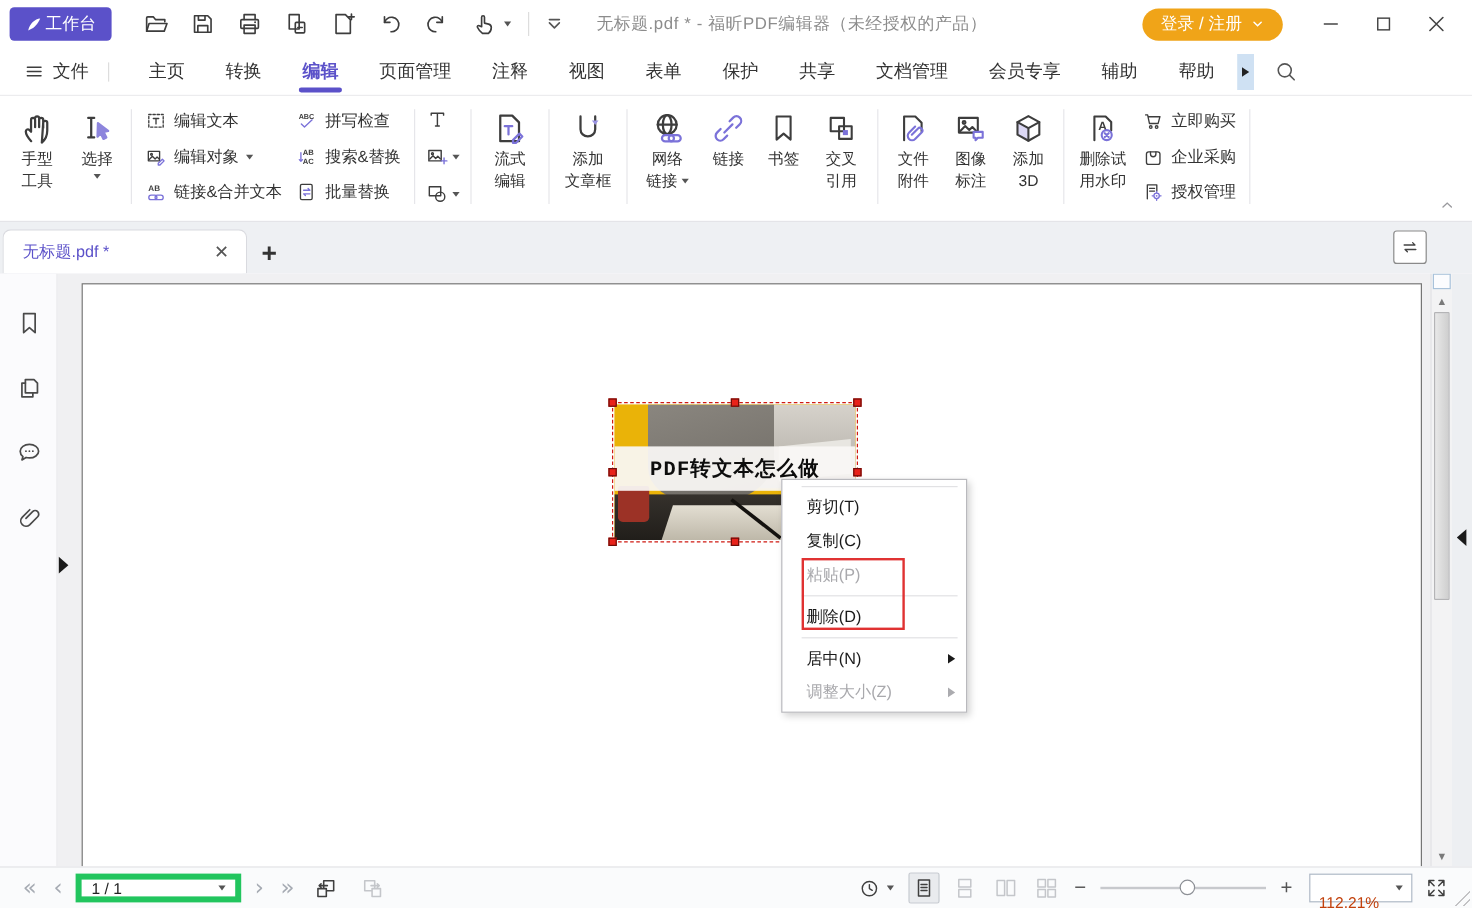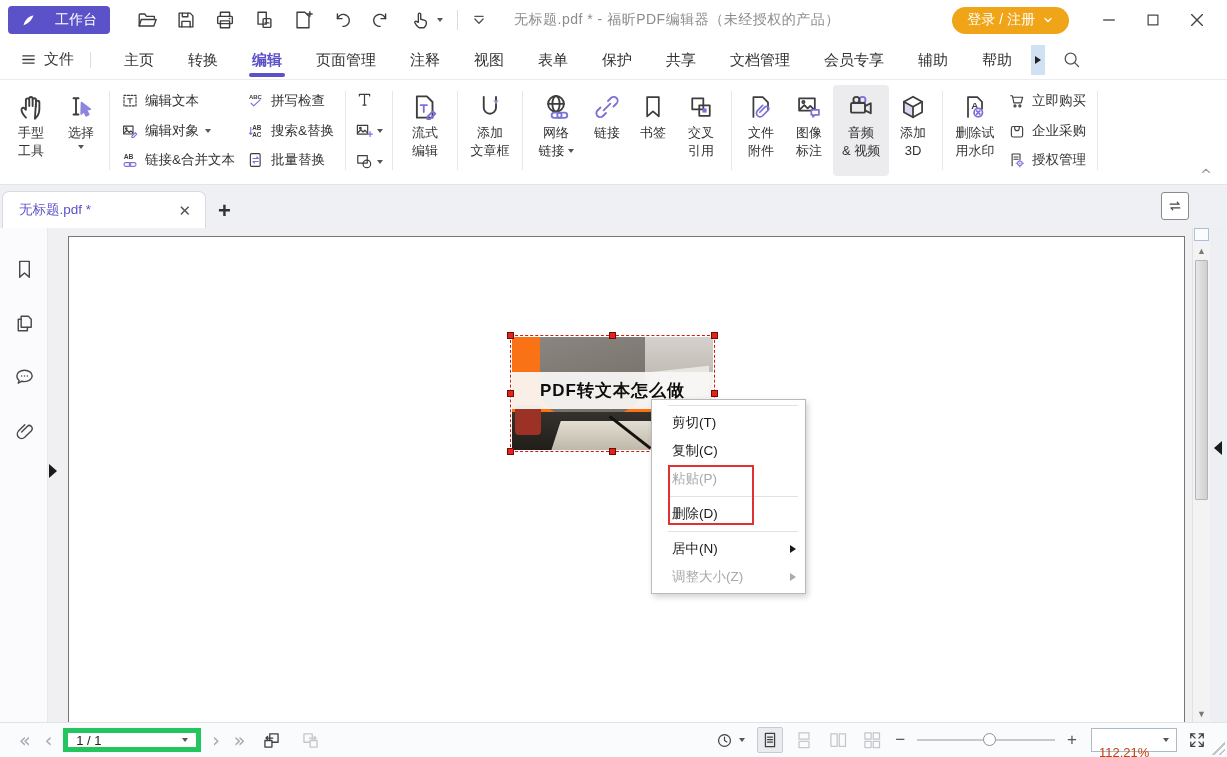--- a/index.html
+++ b/index.html
@@ -5,21 +5,21 @@
   * { margin:0; padding:0; box-sizing:border-box; }
   html,body { width:1227px; height:757px; }
   body { font-family:"Liberation Sans","DejaVu Sans",sans-serif; position:relative; background:#fff; overflow:hidden; color:#333; }
   svg { display:block; }
   .ic  { stroke:#3d3d3d; fill:none; stroke-width:1.5; stroke-linecap:round; stroke-linejoin:round; }
   .acc { stroke:#7b72d9; }
   .txt { fill:#3d3d3d; stroke:none; font-family:"Liberation Sans",sans-serif; }
 
   
   .titlebar { position:absolute; left:0; top:0; width:1227px; height:40px; background:#fff; display:flex; align-items:center; }
-  .workbench-btn { margin-left:8px; height:28px; background:#5B51C9; color:#fff; border-radius:4px; display:flex; align-items:center; gap:19px; padding:0 13px; font-size:14px; cursor:default; }
+  .workbench-btn { margin-left:8px; height:28px; background:#5B51C9; color:#fff; border-radius:4px; display:flex; align-items:center; gap:2px; padding:0 13px; font-size:14px; cursor:default; }
   .qicons { display:flex; align-items:center; gap:17px; margin-left:26px; }
   .qbtn { display:flex; align-items:center; }
   .tb-divider { width:1px; height:20px; background:#ddd; margin:0 10px 0 14px; }
   .title-text { color:#8c8c8c; font-size:14px; margin-left:24px; letter-spacing:.5px; white-space:nowrap; }
   .login-btn { margin-left:auto; background:#F0A418; color:#fff; border-radius:14px; height:27px; display:flex; align-items:center; gap:7px; padding:0 15px; font-size:14px; }
   .winbtns { display:flex; align-items:center; margin-left:18px; margin-right:8px; }
   .winbtn { width:44px; height:34px; display:flex; align-items:center; justify-content:center; }
 
   
   .menubar { position:absolute; left:0; top:40px; width:1227px; height:40px; background:#fff; display:flex; align-items:center; border-bottom:1px solid #ececee; }
@@ -59,21 +59,21 @@
 
   
   .main { position:absolute; left:0; top:228px; width:1227px; height:494px; background:#f0f0f2; overflow:hidden; }
   .nav-strip { position:absolute; left:0; top:0; width:48px; height:494px; background:#fbfbfd; border-right:1px solid #e8e8ec; }
   .nav-ic { position:absolute; left:13px; }
   .panel-handle-left { position:absolute; left:49px; top:236px; width:0; height:0; border-top:7px solid transparent; border-bottom:7px solid transparent; border-left:8px solid #1a1a1a; }
   .page { position:absolute; left:68px; top:8px; width:1117px; height:492px; background:#fff; border:1px solid #767676; }
 
   
   .doc-image { position:absolute; left:512px; top:109px; width:201px; height:113px; overflow:visible; }
-  .img-clip { position:absolute; inset:0; overflow:hidden; background:#f97316; }
+  .img-clip { position:absolute; inset:0; overflow:hidden; background:#eab308;font-family:Liberation Mono, monospace; }
   .img-right { position:absolute; right:0; top:0; width:40%; height:62%; background:linear-gradient(180deg,#d6d2cb,#aeaaa2); }
   .img-person { position:absolute; left:14%; top:0; width:52%; height:72%; background:linear-gradient(165deg,#8a867f,#6e6a64); border-radius:0 0 45% 35%; }
   .img-laptop { position:absolute; right:2%; top:28%; width:30%; height:26%; background:#e8e6e1; transform:skewY(-6deg); }
   .img-desk { position:absolute; left:0; bottom:0; width:100%; height:34%; background:linear-gradient(180deg,#35312c,#211e1a); }
   .img-notebook { position:absolute; left:22%; bottom:0; width:56%; height:26%; background:linear-gradient(180deg,#e3ded2,#beb8a9); transform:skewX(-18deg); }
   .img-cup { position:absolute; left:1.5%; bottom:13%; width:13%; height:27%; background:#9c3226; border-radius:2px 2px 4px 4px; }
   .img-pen { position:absolute; left:46%; bottom:14%; width:26%; height:3px; background:#14120f; transform:rotate(38deg); }
   .img-banner { position:absolute; left:0; right:0; top:31%; height:33%; background:rgba(249,247,244,.94); display:flex; align-items:center; justify-content:center; }
   .img-banner span { font-size:17px; font-weight:bold; color:#0d0d0d; letter-spacing:1px; white-space:nowrap; }
   .sel-border { position:absolute; inset:-2px; border:1.5px dashed #cf1a12; pointer-events:none; }
@@ -496,34 +496,20 @@
           <path d="M4.5 13.8l3.5-3.5 2.9 2.9 2.2-2.2 2.6 2.6"></path>
           <path class="acc" d="M14 14.5h6.5v4.2h-3.4l-1.7 1.7v-1.7H14z" fill="#fff"></path>
         </svg>
       </span>
     <span class="rlbl">
         <span style="display:block">图像</span>
         <span style="display:block">标注</span>
       </span>
   </div>
 
-  <div class="rbig active" style="width:56px;">
-    <span class="rico">
-        <svg class="ic" viewBox="0 0 24 24" width="30" height="30">
-          <circle class="acc" cx="13.2" cy="6.3" r="2.4"></circle>
-          <circle cx="8.3" cy="6.3" r="2.4"></circle>
-          <rect x="4" y="8.8" width="11.2" height="7.7" rx="1"></rect>
-          <path d="M15.2 11.3l4.6-2.3v8l-4.6-2.3"></path>
-        </svg>
-      </span>
-    <span class="rlbl">
-        <span style="display:block">音频</span>
-        <span style="display:block">&amp; 视频</span>
-      </span>
-  </div>
 
   <div class="rbig" style="width:48px;">
     <span class="rico">
         <svg class="ic" viewBox="0 0 24 24" width="28" height="28">
           <path d="M4.2 7.5v9l7.8 4.3v-9z" fill="#dcd8f4" stroke="none"></path>
           <path d="M12 3.2l7.8 4.3v9L12 20.8l-7.8-4.3v-9z"></path>
           <path d="M4.2 7.5L12 11.8l7.8-4.3M12 11.8v9"></path>
         </svg>
       </span>
     <span class="rlbl">

